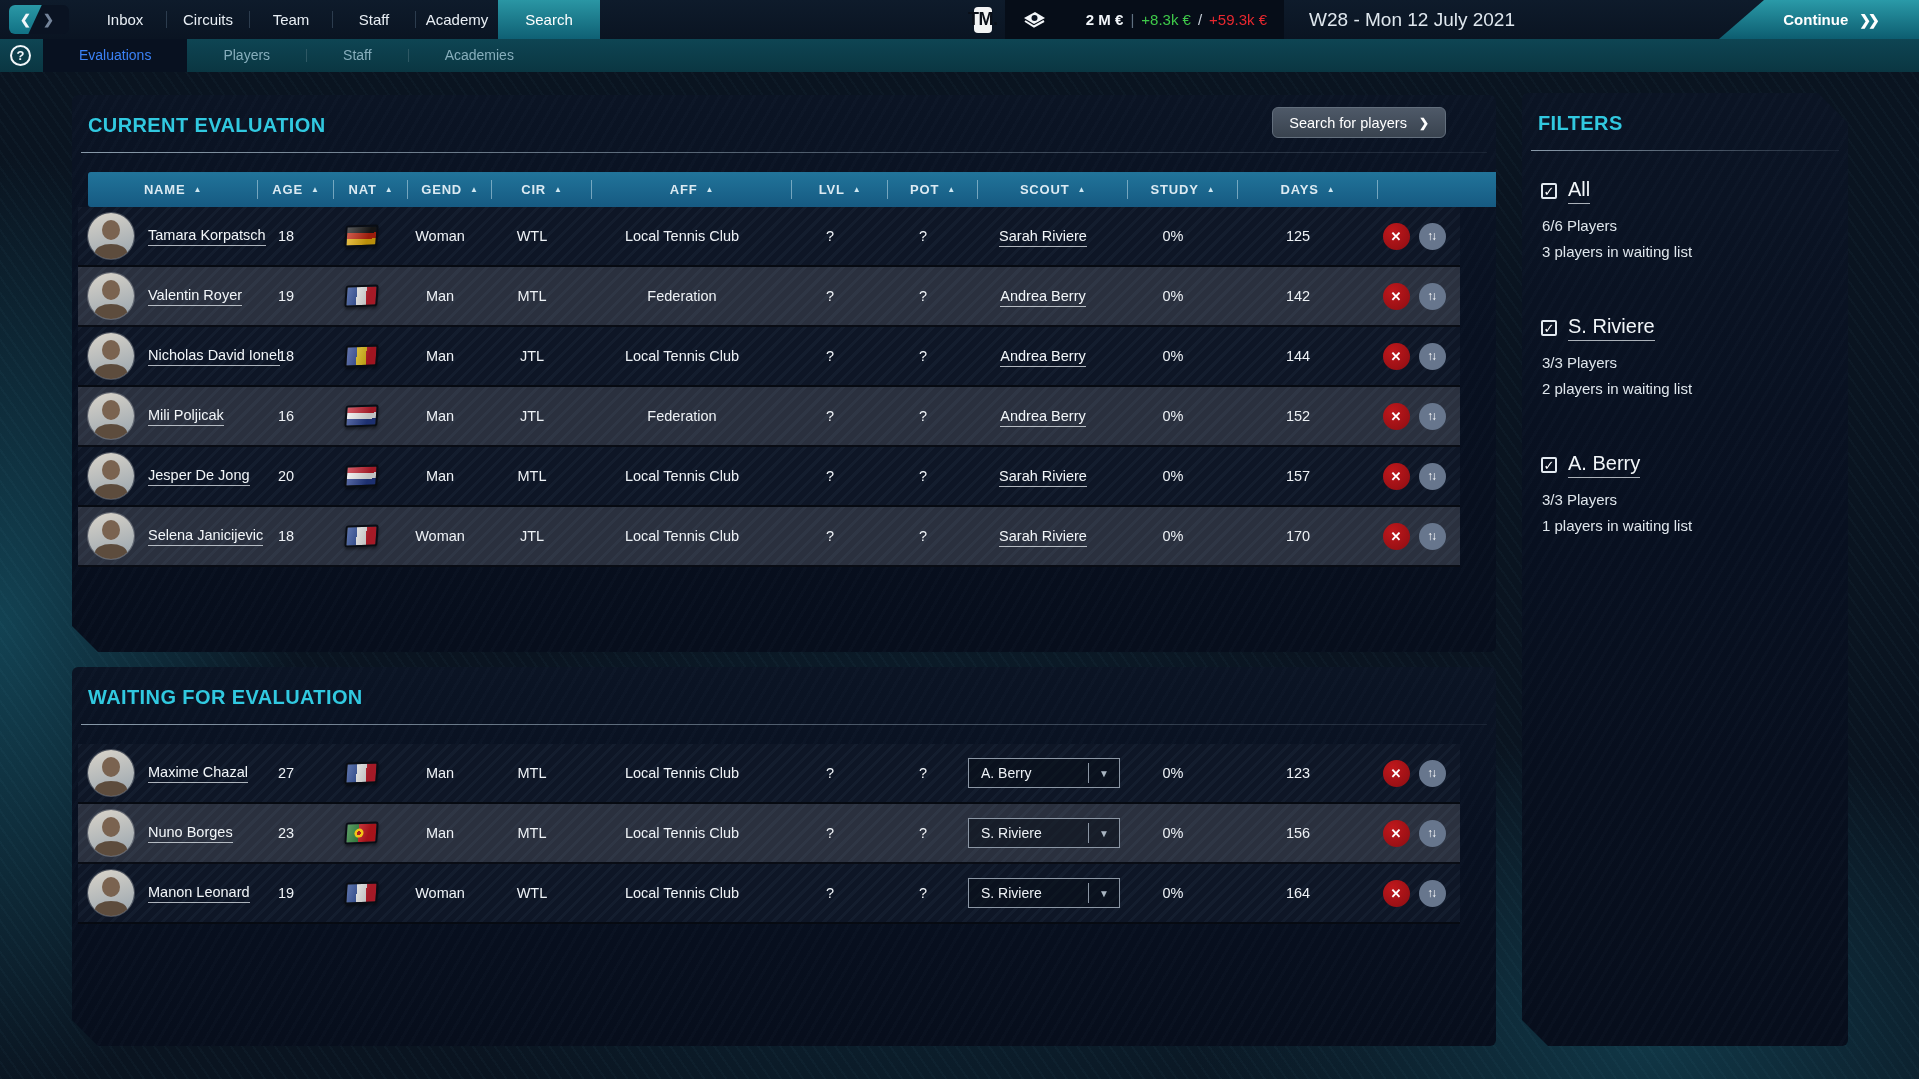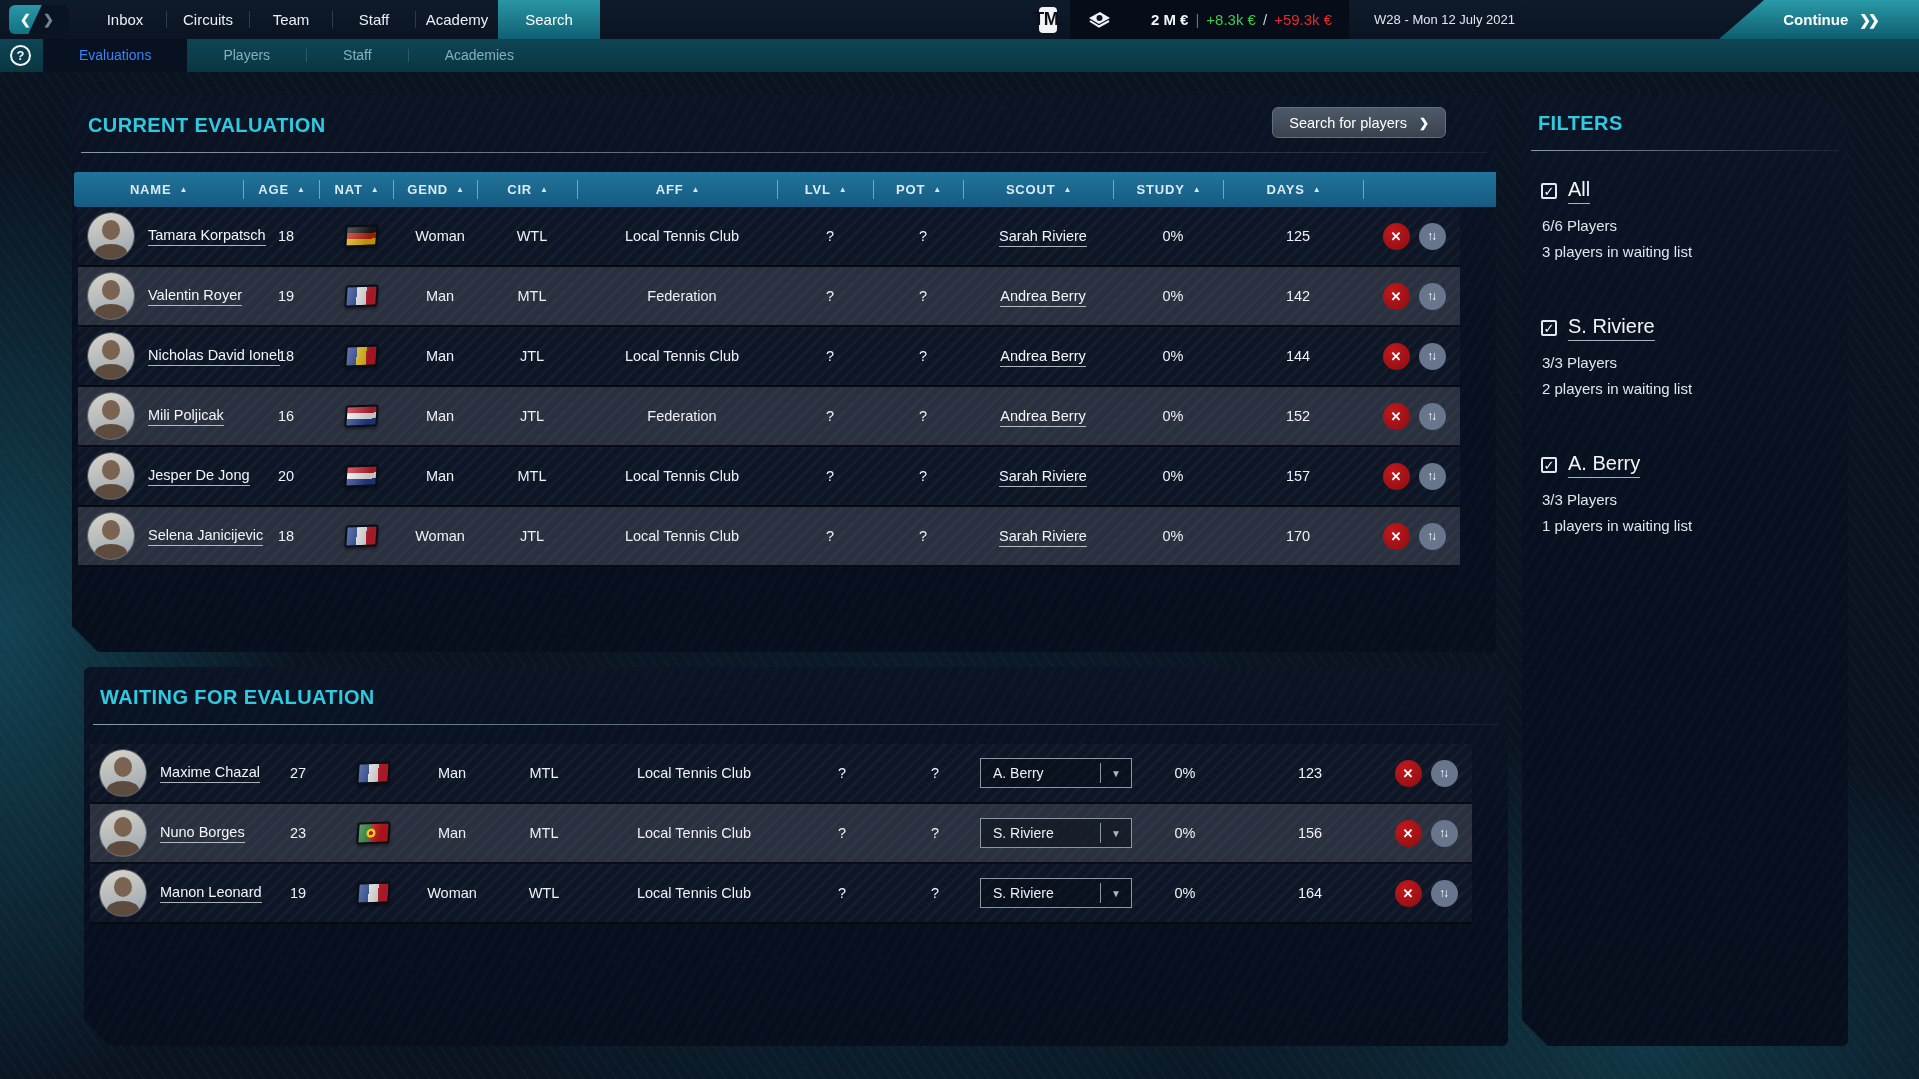--- a/index.html
+++ b/index.html
@@ -27,42 +27,42 @@
   .nav-item { min-width:82px; text-align:center; color:#e8eef4; font-size:15px; line-height:39px; height:39px; cursor:pointer; padding:0 2px; }
   .nav-item.active { background:linear-gradient(180deg,#2a96a4,#0f6074); min-width:102px; color:#fff; }
   .top-right { margin-left:auto; display:flex; align-items:center; height:100%; padding-right:404px; }
   .tm-logo { width:18px; height:26px; background:#f2f3f4; color:#0a0f18; font-weight:bold; border-radius:4px; display:flex; align-items:center; justify-content:center; font-size:18px; letter-spacing:-0.5px; flex:0 0 auto; }
   .money { display:flex; align-items:center; gap:7px; background:#060d18; height:100%; padding:0 17px; margin-left:13px; font-size:15px; white-space:nowrap; }
   .money .balance { color:#f2f6fa; font-weight:bold;margin-left:32px; }
   .money .bar { color:#5f7080; }
   .money .slash { color:#c7d0da; }
   .gain { color:#3fca4a; }
   .loss { color:#e8282f; }
-  .date { margin-left:25px; font-size:13px; color:#dfe7ee; white-space:nowrap; }
+  .date { margin-left:25px; font-size:19px; color:#dfe7ee; white-space:nowrap; }
   .continue { position:absolute; right:0; top:0; height:39px; width:200px; border:none; clip-path:polygon(45px 0,100% 0,100% 100%,0 100%); background:linear-gradient(180deg,#2a9aa8,#0d5d70); display:flex; align-items:center; justify-content:center; gap:11px; color:#fff; font-weight:bold; font-size:15px; cursor:pointer; padding-left:28px; font-family:inherit; }
   .continue .cont-chev { letter-spacing:-3px; font-size:14px; }
   
   .subnav { position:absolute; top:39px; left:0; right:0; height:33px; background:linear-gradient(180deg,#0e4553,#0a3642); display:flex; align-items:center; z-index:5; }
   .help { width:21px; height:21px; border:2px solid #f2f7fa; border-radius:50%; color:#f2f7fa; font-weight:bold; font-size:13px; display:flex; align-items:center; justify-content:center; margin:0 12px 0 10px; cursor:pointer; flex:0 0 auto; }
   .subtabs { display:flex; align-items:center; height:100%; }
   .subtab { font-size:14px; color:#87aebc; padding:0 36px; line-height:33px; height:33px; cursor:pointer; }
   .subtab.active { background:#081120; color:#3b82f6; padding:0 36px; }
   .sub-sep { width:1px; height:13px; background:#2e5864; }
   
   .panel { position:absolute; background:linear-gradient(180deg,#0b1424 0%,#081020 45%,#070e1c 100%); background-image:repeating-linear-gradient(120deg, rgba(125,160,195,.025) 0 3px, transparent 3px 10px), linear-gradient(180deg,#0b1424 0%,#081020 45%,#070e1c 100%); border-radius:6px; }
   .panel-current { left:72px; top:95px; width:1424px; height:557px; clip-path:polygon(0 0,100% 0,100% 100%,26px 100%,0 calc(100% - 26px)); }
-  .panel-waiting { left:84px; top:667px; width:1424px; height:379px; clip-path:polygon(0 0,100% 0,100% 100%,26px 100%,0 calc(100% - 26px)); }
+  .panel-waiting { left:72px; top:667px; width:1424px; height:379px; clip-path:polygon(0 0,100% 0,100% 100%,26px 100%,0 calc(100% - 26px)); }
   .panel-filters { left:1522px; top:93px; width:326px; height:953px; clip-path:polygon(0 0,calc(100% - 30px) 0,100% 30px,100% 100%,26px 100%,0 calc(100% - 26px)); }
   .panel-title { margin:0; padding:19px 0 0 16px; font-size:20px; font-weight:bold; color:#31c9e0; letter-spacing:.4px; }
   .rule { height:1px; margin:15px 9px 0 9px; background:linear-gradient(90deg, rgba(190,210,225,.7), rgba(190,210,225,.08)); }
   .search-btn { position:absolute; top:12px; right:50px; height:31px; padding:0 16px; background:linear-gradient(180deg,#4e5968,#39434f); border:1px solid #626e7c; border-radius:6px; color:#fff; font-size:14.5px; display:flex; align-items:center; gap:12px; cursor:pointer; font-family:inherit; }
   .search-btn .chev { font-size:12px; font-weight:bold; }
   
   .table-area { --cols:170px 76px 74px 84px 100px 200px 96px 90px 150px 110px 140px 92px; }
-  .thead { position:absolute; left:2px; top:77px; width:1526px; height:35px; display:grid; grid-template-columns:var(--cols); background:linear-gradient(180deg,#21749a,#165a82); border-radius:3px; align-items:center; }
+  .thead { position:absolute; left:16px; top:77px; width:1526px; height:35px; display:grid; grid-template-columns:var(--cols); background:linear-gradient(180deg,#21749a,#165a82); border-radius:3px; align-items:center; }
   .th { position:relative; display:flex; align-items:center; justify-content:center; gap:8px; color:#dceaf2; font-size:13px; font-weight:bold; letter-spacing:.8px; height:100%; cursor:pointer; }
   .th:not(:last-child)::after { content:''; position:absolute; right:0; top:8px; bottom:8px; width:1px; background:rgba(205,230,240,.5); }
   .th .arrow { font-size:8px; color:#cfe7f1; }
   .rows { position:absolute; left:6px; width:1382px; }
   .rows-current { top:112px; }
   .rows-waiting { top:77px; }
   .row { display:grid; grid-template-columns:var(--cols); height:60px; align-items:center; border-bottom:2px solid rgba(5,9,16,.9); background-image:repeating-linear-gradient(135deg, rgba(130,160,195,.05) 0 3px, transparent 3px 9px); }
   .row.dark  { background-color:#0e1626; }
   .row.light { background-color:#2a303e; }
   .cell { text-align:center; color:#eef2f6; font-size:14.5px; }

